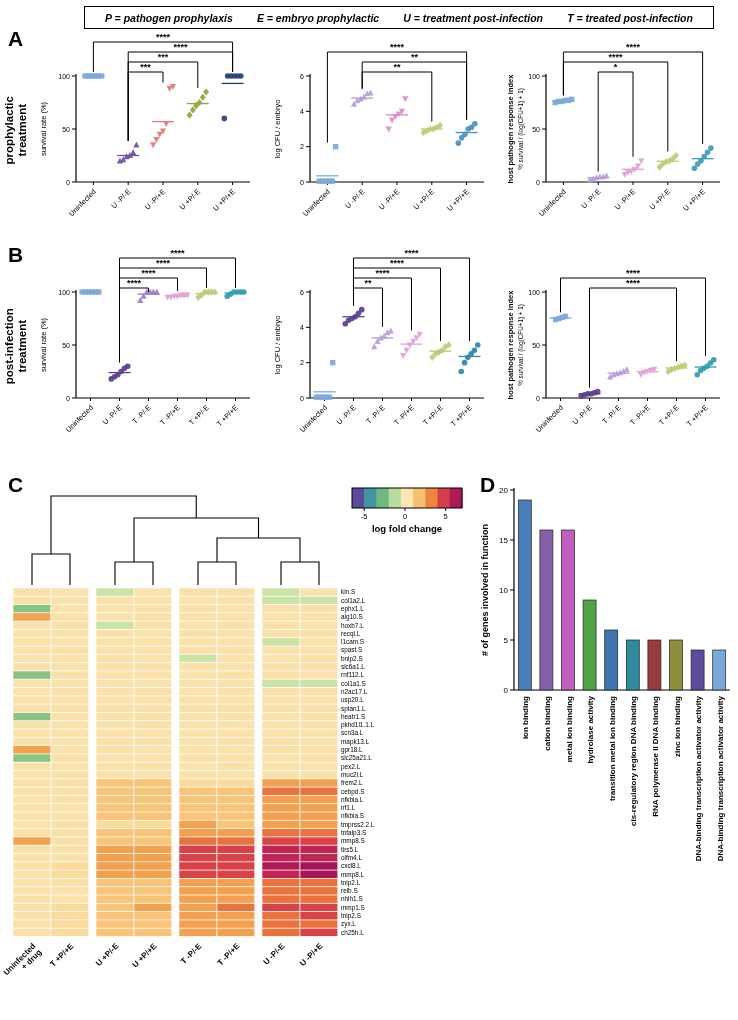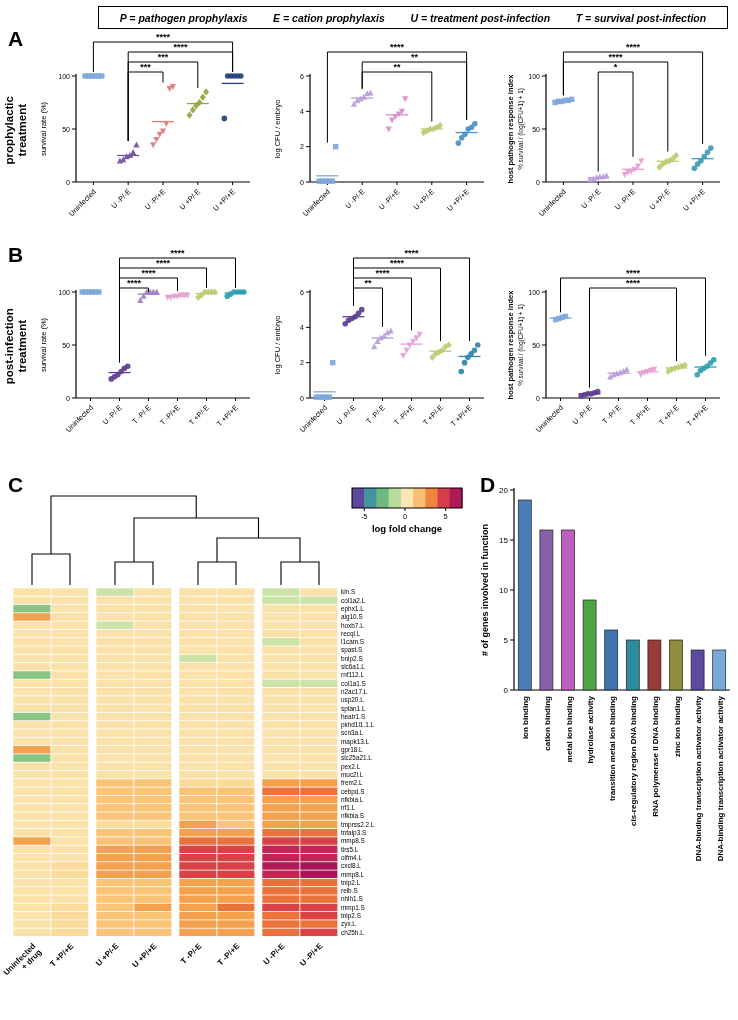--- a/index.html
+++ b/index.html
@@ -1,37 +1,37 @@
 <!DOCTYPE html>
 <html><head>
 <meta charset="utf-8">
 <style>
   html,body{margin:0;padding:0;background:#fff}
   .figure{position:relative;width:738px;height:1020px;background:#fff;
           font-family:"Liberation Sans",sans-serif;color:#000;overflow:hidden}
-  .legend-box{position:absolute;left:98px;top:6px;width:612px;height:21px;border:1.8px solid #000;
+  .legend-box{position:absolute;left:84px;top:6px;width:612px;height:21px;border:1.8px solid #000;
           display:flex;align-items:center;justify-content:space-around;padding:0 8px;
           font-size:10.5px;font-style:italic;font-weight:bold;white-space:nowrap}
   .panel-letter{position:absolute;font-size:21px;font-weight:bold;line-height:1}
   .vlabel{position:absolute;width:160px;text-align:center;font-weight:bold;font-size:11.5px;
           line-height:1.15;transform:rotate(-90deg)}
   .vlabel span{display:block}
   svg{position:absolute}
   svg text{font-family:"Liberation Sans",sans-serif;fill:#000}
 </style>
 </head>
 <body>
 
 <div class="figure">
 
   <div class="legend-box">
     <span class="legend-item">P = pathogen prophylaxis</span>
-    <span class="legend-item">E = cation prophylaxis</span>
+    <span class="legend-item">E = embryo prophylactic</span>
     <span class="legend-item">U = treatment post-infection</span>
-    <span class="legend-item">T = survival post-infection</span>
+    <span class="legend-item">T = treated post-infection</span>
   </div>
 
   <div class="panel-letter" style="left:8px;top:28px">A</div>
   <div class="panel-letter" style="left:8px;top:244px">B</div>
   <div class="panel-letter" style="left:8px;top:474px">C</div>
   <div class="panel-letter" style="left:480px;top:474px">D</div>
 
   <div class="vlabel" style="left:-64px;top:117px">
     <span>prophylactic</span>
     <span>treatment</span>

